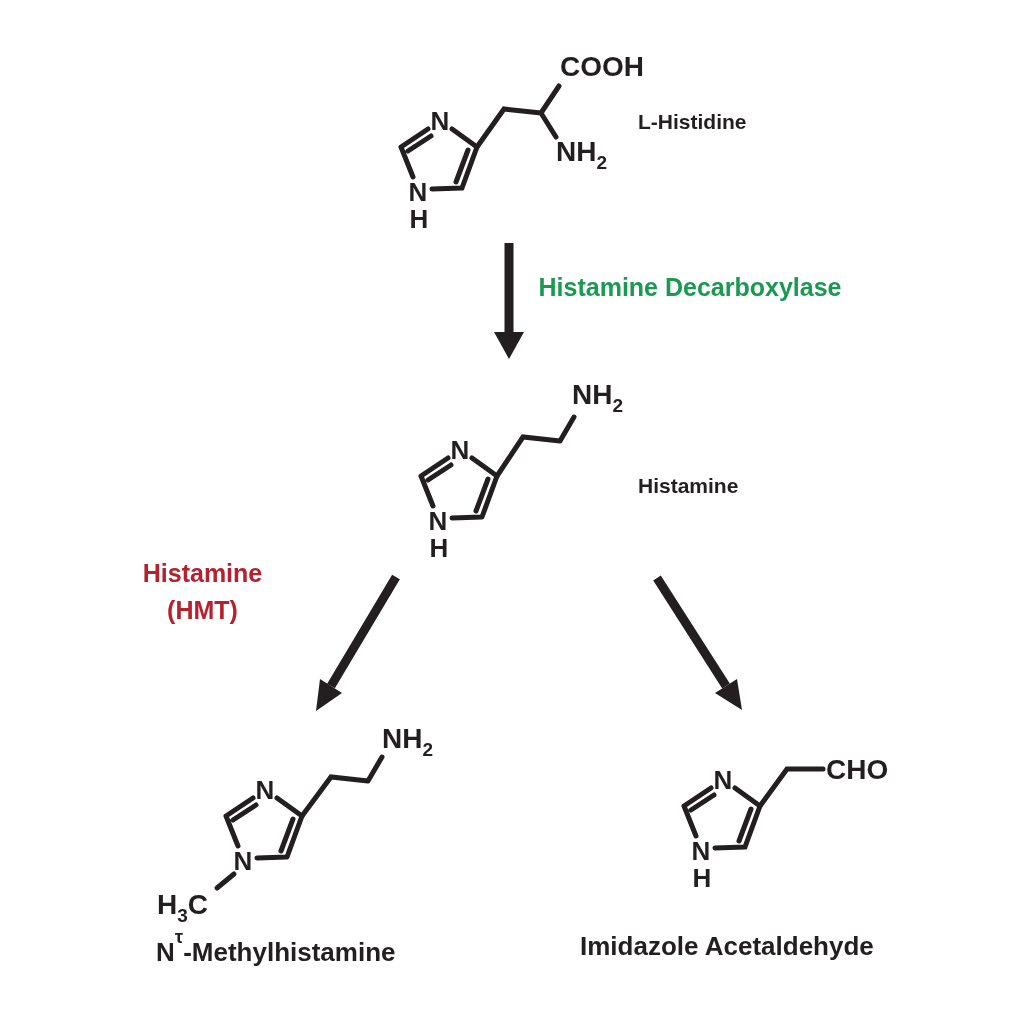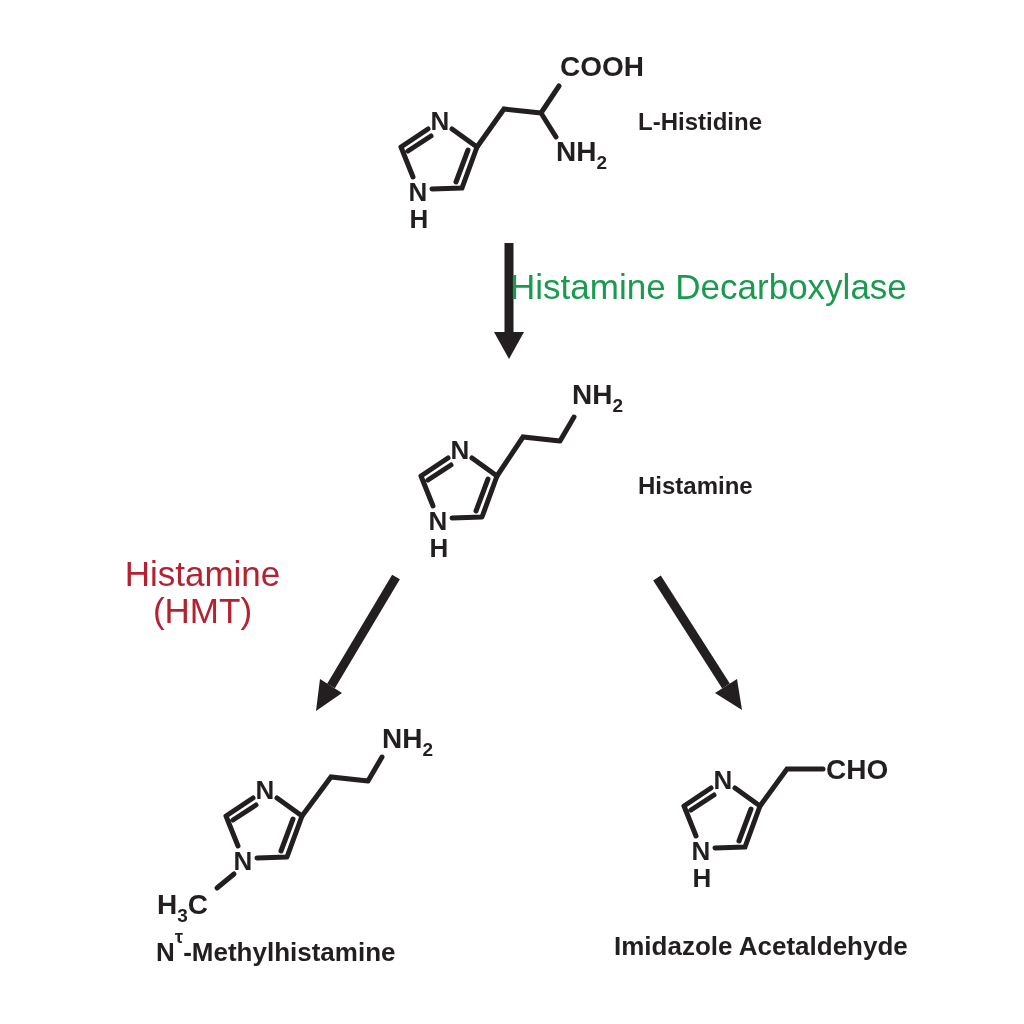--- a/index.html
+++ b/index.html
@@ -15,25 +15,25 @@
   .arrow-shaft{stroke:#231f20;stroke-width:9;stroke-linecap:butt;fill:none;}
   .arrow-head{fill:#231f20;stroke:none;}
   .ring-atom{font:bold 26px "Liberation Sans", sans-serif;fill:#231f20;text-anchor:middle;}
   .atom{font:bold 28px "Liberation Sans", sans-serif;fill:#231f20;}
   .sub{font-size:19px;}
   .lbl{
     position:absolute;
     font-weight:bold;color:#231f20;
     white-space:nowrap;
   }
-  .mol-name{font-size:24px;line-height:32px;}
+  .mol-name{font-size:21px;line-height:32px;}
   .mol-name-lg{font-size:26px;line-height:33px;}
   .enzyme{
-    position:absolute;text-align:center;font-weight:normal;
-    font-size:35px;line-height:36px;white-space:nowrap;
+    position:absolute;text-align:center;font-weight:bold;
+    font-size:25px;line-height:36px;white-space:nowrap;
   }
   sup.tau{font-size:0.72em;position:relative;top:-0.45em;}
 </style>
 </head>
 <body>
 
 <div id="canvas">
 
   <svg id="mol-svg" viewBox="0 0 1024 1024">
 
@@ -106,15 +106,15 @@
   <div class="lbl mol-name" style="left:638px;top:470px;">Histamine</div>
 
   <div class="enzyme" style="left: 45px; top: 555px; width: 315px; line-height: 37px; color: rgb(181, 33, 47);">
     <div>Histamine</div>
     <div>(HMT)</div>
   </div>
 
 
   <div class="lbl mol-name-lg" style="left:156px;top:928px;"><span>N</span><sup class="tau">τ</sup><span>-Methylhistamine</span></div>
 
-  <div class="lbl mol-name-lg" style="left:614px;top:930px;">Imidazole Acetaldehyde</div>
+  <div class="lbl mol-name-lg" style="left:580px;top:930px;">Imidazole Acetaldehyde</div>
 
 </div>
 
 </body></html>

